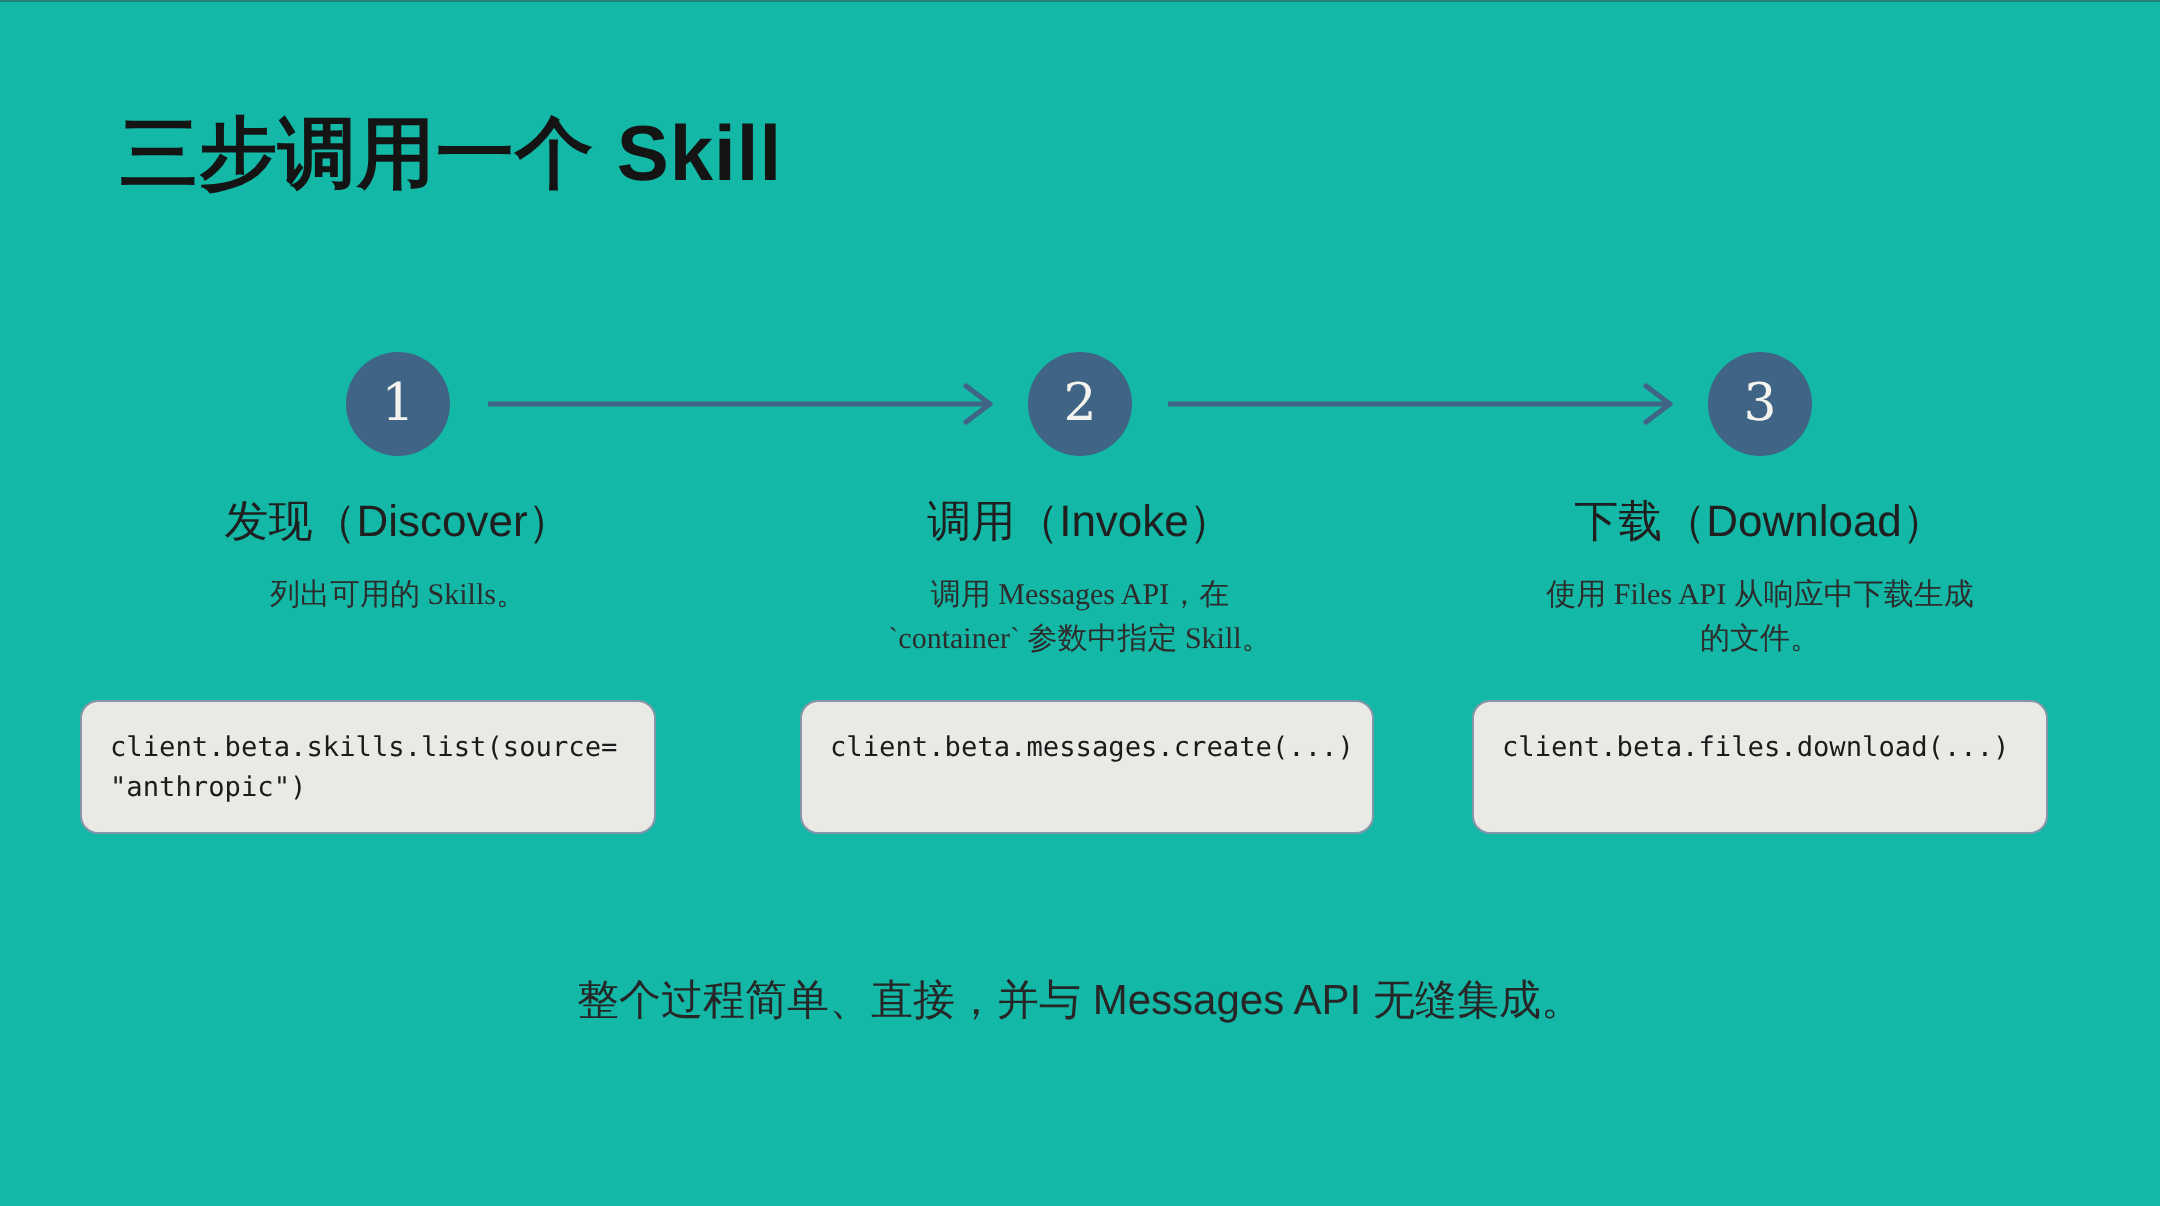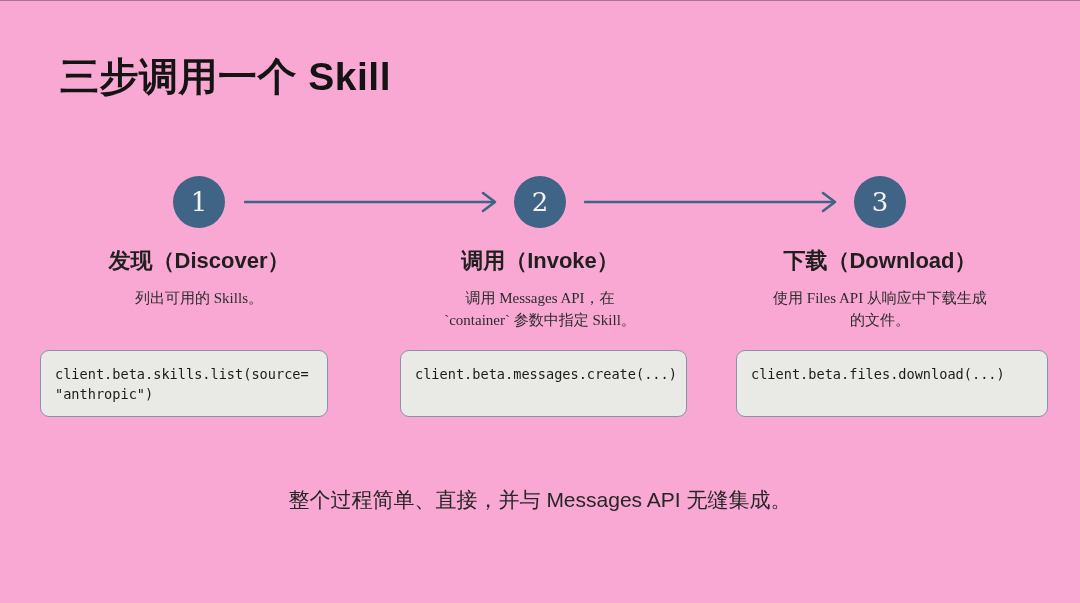--- a/index.html
+++ b/index.html
@@ -7,21 +7,21 @@
   body {
     font-family: "Liberation Sans", "DejaVu Sans", sans-serif;
     background: #f2f2ec;
     position: relative;
     overflow: hidden;
     color: #1c1c1c;
   }
   .slide {
     position: absolute;
     inset: 0;
-    background: #f9a8d4;
+    background: #14b8a6;
   }
   .top-edge {
     position: absolute;
     top: 0; left: 0; right: 0;
     height: 1px;
     background: rgba(60,60,60,0.45);
   }
   .title {
     position: absolute;
     left: 60px;
@@ -59,21 +59,21 @@
     position: absolute;
     top: 246px;
     width: 330px;
     text-align: center;
   }
   .col-1 { left: 34px; }
   .col-2 { left: 375px; }
   .col-3 { left: 715px; }
   .step-heading {
     font-size: 22px;
-    font-weight: 700;
+    font-weight: 400;
     color: #1f1f1f;
     margin-bottom: 12px;
   }
   .step-desc {
     font-size: 15px;
     line-height: 1.45;
     color: #2c2c2c;
     white-space: pre-line;
     font-family: Liberation Serif, serif;
   }
@@ -88,21 +88,21 @@
     font-family: "DejaVu Sans Mono", "Liberation Mono", monospace;
     font-size: 13.6px;
     line-height: 1.5;
     color: #1b1b1b;
     white-space: pre-wrap;
     text-align: left;
     overflow: hidden;
   }
   .code-1 { left: 40px;  width: 288px; }
   .code-2 { left: 400px; width: 287px; }
-  .code-3 { left: 736px; width: 312px; }
+  .code-3 { left: 736px; width: 288px; }
   .summary {
     position: absolute;
     top: 486px;
     left: 0;
     width: 1080px;
     text-align: center;
     font-size: 21px;
     font-weight: 500;
     color: #262626;
   }

